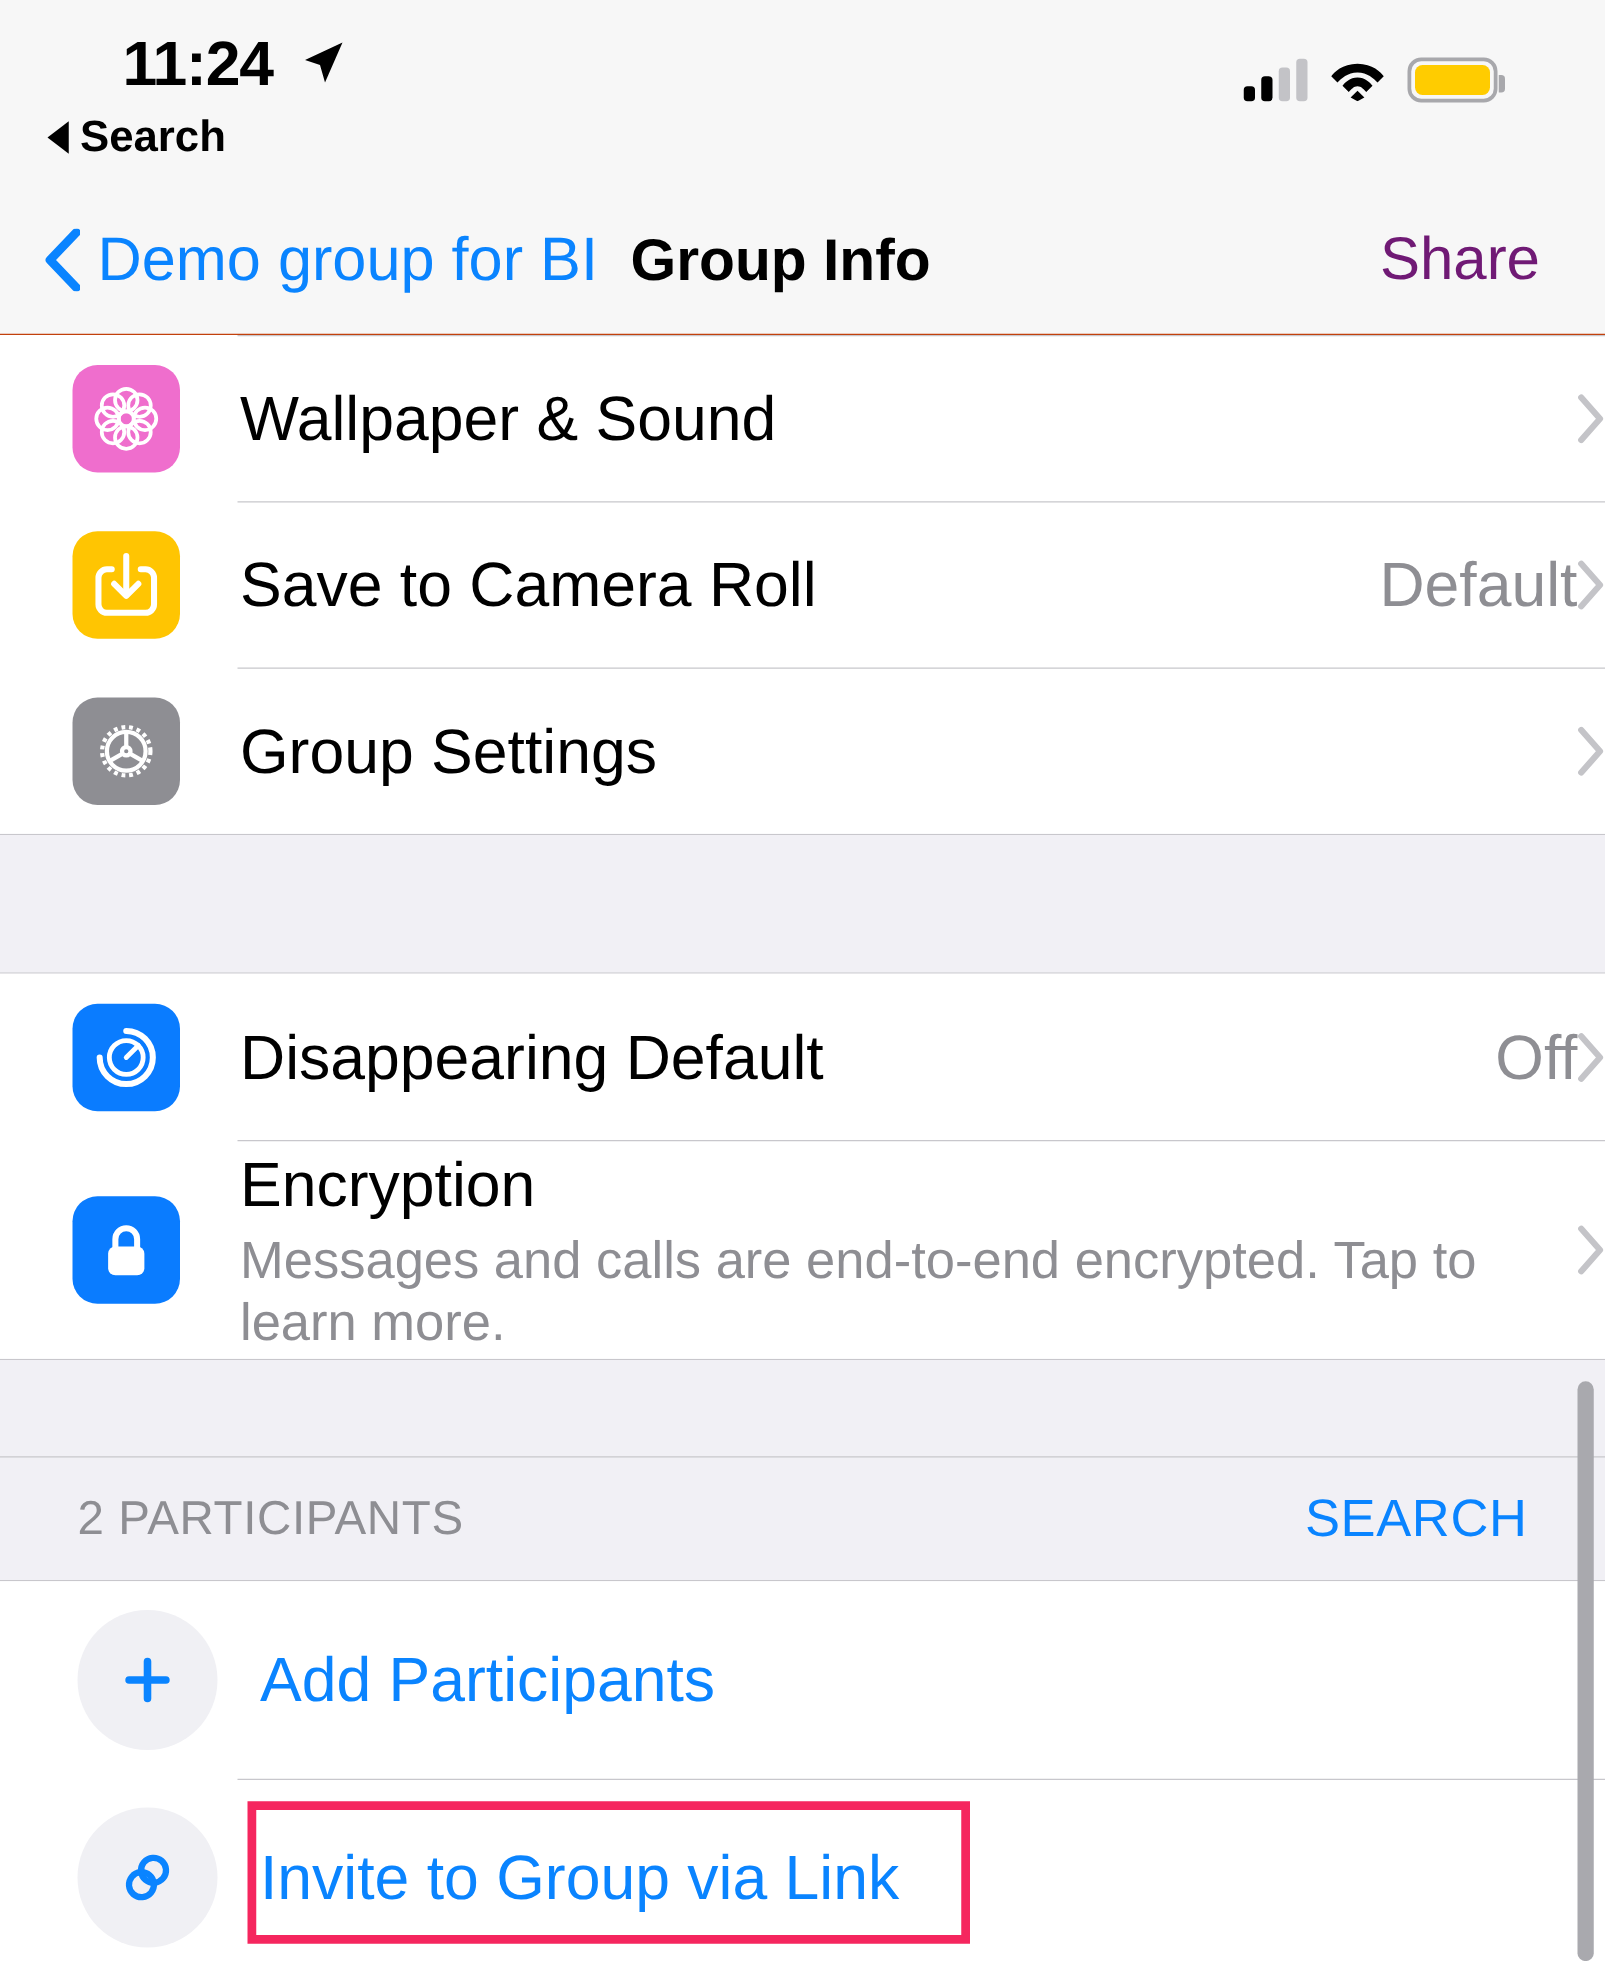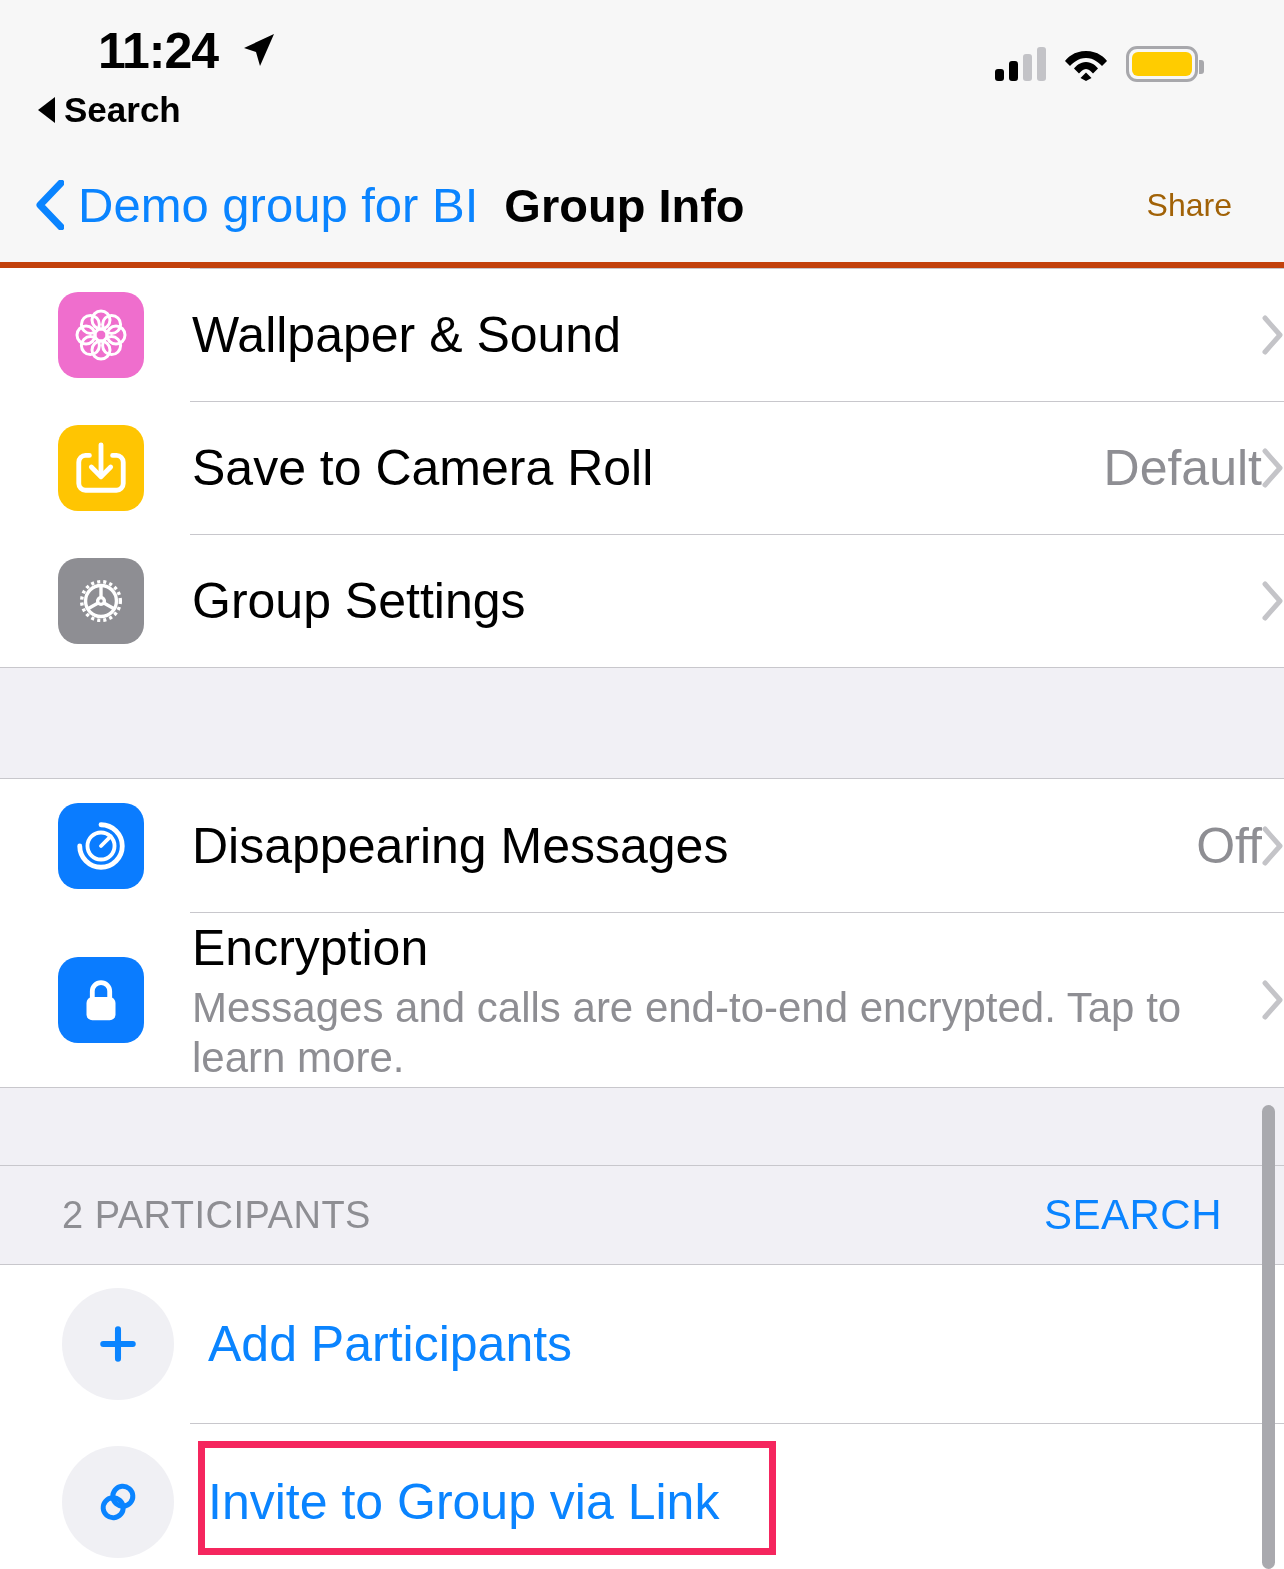--- a/index.html
+++ b/index.html
@@ -114,21 +114,21 @@
     border-top: 13px solid transparent;
     border-bottom: 13px solid transparent;
     border-right: 17px solid #000;
   }
 
   
   .nav-bar {
     position: relative;
     height: 120px;
     background: #f7f7f7;
-    border-bottom: 6px solid #c2410c;
+    border-bottom: 1px solid #c2410c;
     display: flex;
     align-items: center;
   }
 
   .nav-back {
     display: flex;
     align-items: center;
     gap: 14px;
     margin-left: 36px;
   }
@@ -146,22 +146,22 @@
   .nav-title {
     font-size: 47px;
     font-weight: 700;
     color: #000;
     margin-left: 26px;
     white-space: nowrap;
   }
   .nav-share {
     position: absolute;
     right: 52px;
-    font-size: 32px;
-    color: #a16207;
+    font-size: 48px;
+    color: #701a75;
     line-height: 60px;
   }
 
   
   .list-group {
     background: #ffffff;
   }
 
   .row {
     position: relative;
@@ -421,21 +421,21 @@
   <div class="list-group">
 
     <div class="row">
       <div class="row-icon" style="background:#0a7cff">
         <svg viewBox="0 0 60 60" width="58" height="58">
           <path d="M30 8 A22 22 0 1 1 8 30" fill="none" stroke="#fff" stroke-width="5" stroke-linecap="round"></path>
           <circle cx="30" cy="30" r="14" fill="none" stroke="#fff" stroke-width="4"></circle>
           <path d="M30 30 L40 20" fill="none" stroke="#fff" stroke-width="4" stroke-linecap="round"></path>
         </svg>
       </div>
-      <div class="row-label">Disappearing Messages</div>
+      <div class="row-label">Disappearing Default</div>
       <div class="row-value">Off</div>
       <svg class="disclosure" viewBox="0 0 22 40">
         <path d="M3 3 L18 20 L3 37" fill="none" stroke="#c4c4c8" stroke-width="5" stroke-linecap="round" stroke-linejoin="round"></path>
       </svg>
     </div>
 
     <div class="row tall">
       <div class="row-sep"></div>
       <div class="row-icon" style="background:#0a7cff">
         <svg viewBox="0 0 60 60" width="58" height="58">

